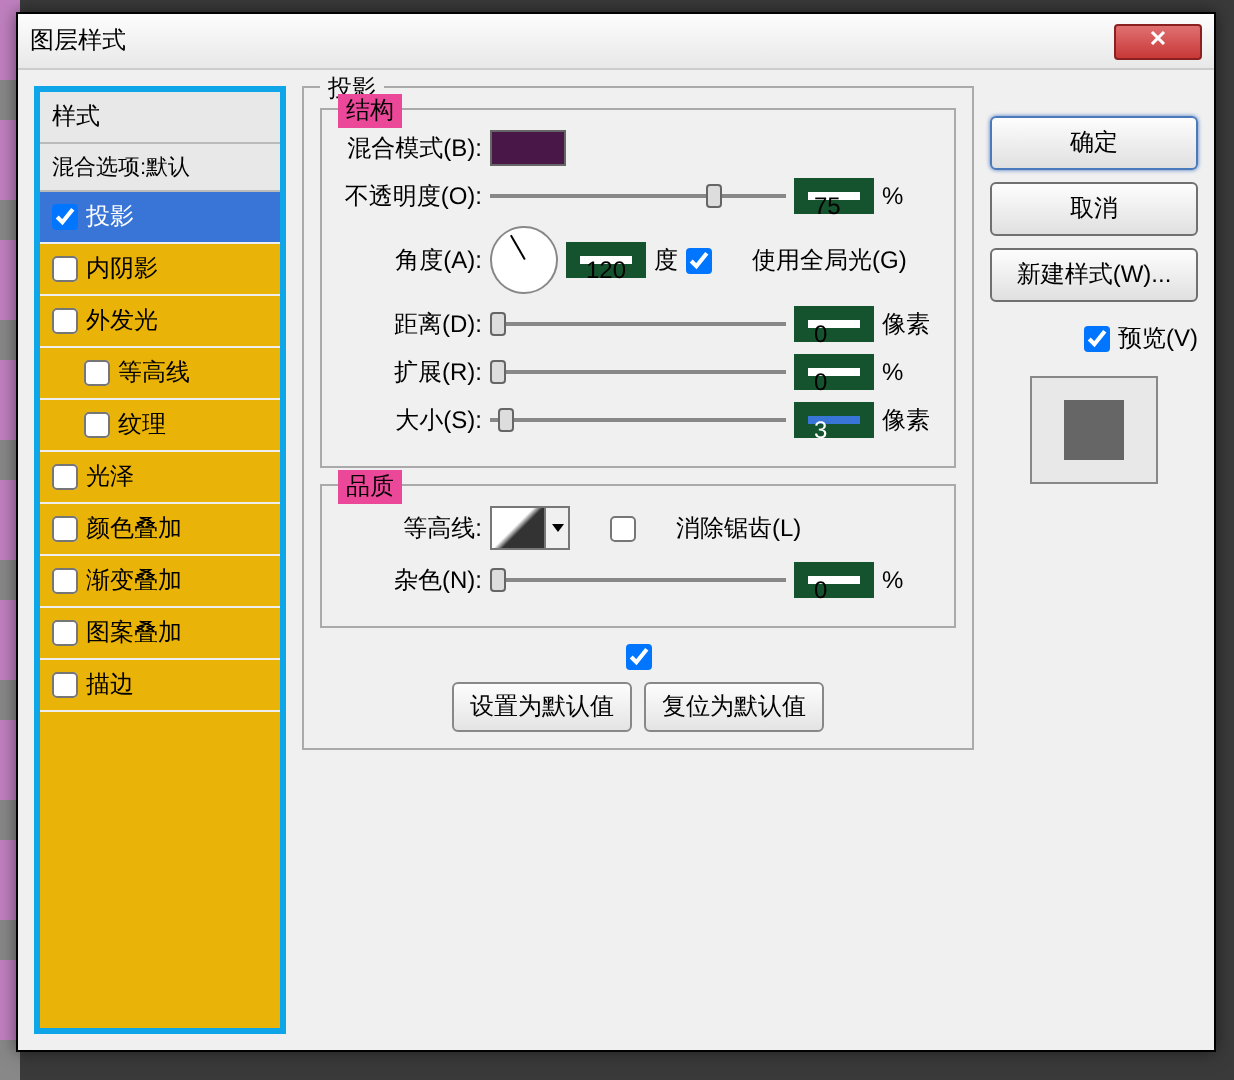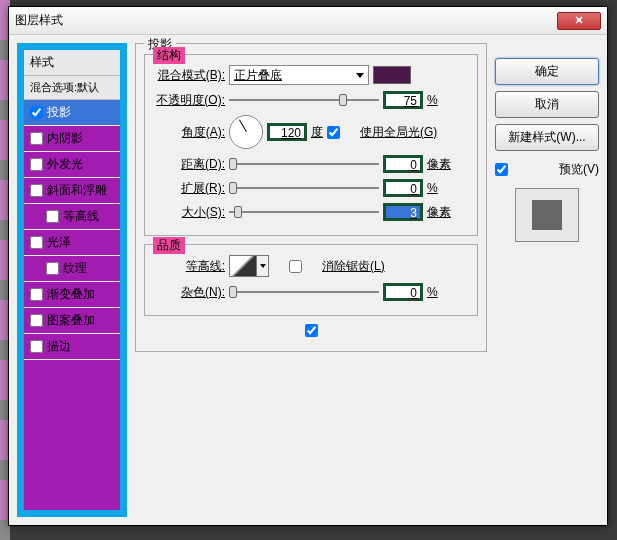--- a/index.html
+++ b/index.html
@@ -2,55 +2,55 @@
 <html><head>
 <meta charset="utf-8">
 <style>
 * { box-sizing: border-box; margin: 0; padding: 0; font-family: 'Microsoft YaHei', SimSun, Arial, sans-serif; font-size: 12px; }
 body { background: #3a3a3a; width: 617px; height: 540px; overflow: hidden; position: relative; }
 .backdrop { position: absolute; left: 0; top: 0; width: 10px; height: 540px; background: repeating-linear-gradient(to bottom, #c080c0 0, #c080c0 40px, #888 40px, #888 60px); }
 .dialog { position: absolute; left: 8px; top: 6px; width: 600px; height: 520px; background: #f0f0f0; border: 1px solid #000; box-shadow: 0 0 8px rgba(0,0,0,0.5); }
 .titlebar { height: 28px; background: linear-gradient(to bottom, #fdfdfd, #e8e8e8); border-bottom: 1px solid #ccc; display: flex; align-items: center; padding: 0 6px; }
 .close-btn { width: 44px; height: 18px; background: linear-gradient(to bottom, #e07070, #c83838); border: 1px solid #8a2020; border-radius: 2px; color: #fff; text-align: center; line-height: 14px; cursor: pointer; font-size: 11px; font-weight: bold; }
 .content { display: flex; padding: 8px; gap: 8px; height: calc(100% - 28px); }
-.sidebar { width: 110px; border: 7px solid #0ea5e9; background: #a21caf; }
+.sidebar { width: 126px; border: 3px solid #0ea5e9; background: #eab308; }
 .sidebar-header { background: #e8e8e8; border-bottom: 1px solid #bbb; padding: 4px 6px; }
 .sidebar-sub { background: #e8e8e8; border-bottom: 1px solid #bbb; padding: 4px 6px; font-size: 11px; }
 .sidebar-item { display: flex; align-items: center; padding: 4px 6px; gap: 4px; border-bottom: 1px solid #eee; cursor: pointer; }
 .sidebar-item.selected { background: #3875d7; color: #fff; }
 .sidebar-item.indent { padding-left: 22px; }
 .sidebar-item input[type=checkbox] { margin: 0; }
 .main { flex: 1; }
 .group { border: 1px solid #aaa; margin-bottom: 6px; padding: 10px 8px 8px 8px; position: relative; }
 .group-title { position: absolute; top: -8px; left: 8px; background: #f0f0f0; padding: 0 4px; }
 .subgroup { border: 1px solid #aaa; padding: 10px 8px 8px 8px; position: relative; margin-bottom: 8px; }
 .subgroup-title { position: absolute; top: -8px; left: 8px; background: #ec4899; padding: 0 4px; }
-.row { display: flex; align-items: center; margin-bottom: 6px; gap: 4px; text-decoration: underline; }
+.row { display: flex; align-items: center; margin-bottom: 6px; gap: 4px; }
 .row-label { width: 72px; text-align: right; }
 .select { flex: 0 0 140px; height: 20px; border: 1px solid #888; background: #fff; display: flex; align-items: center; padding: 0 4px; justify-content: space-between; }
 .select .arrow { border-left: 4px solid transparent; border-right: 4px solid transparent; border-top: 5px solid #000; }
 .color-swatch { width: 38px; height: 18px; background: #4a1848; border: 1px solid #666; }
 .slider { flex: 1; height: 18px; position: relative; max-width: 150px; }
 .slider-track { position: absolute; top: 8px; left: 0; right: 0; height: 2px; background: #888; }
 .slider-thumb { position: absolute; top: 3px; width: 8px; height: 12px; background: #ddd; border: 1px solid #666; border-radius: 2px; }
-.num-input { width: 40px; height: 18px; border: 3px solid #14532d; background: #fff; text-align: right; padding: 0 3px; }
+.num-input { width: 40px; height: 18px; border: 7px solid #14532d; background: #fff; text-align: left; padding: 0 3px; }
 .num-input.sel { background: #3875d7; color: #fff; }
 .unit { width: 28px; }
 .angle-dial { width: 34px; height: 34px; border: 1px solid #888; border-radius: 50%; background: #fff; position: relative; }
 .angle-dial::after { content: ''; position: absolute; left: 50%; top: 50%; width: 14px; height: 1px; background: #000; transform-origin: 0 0; transform: rotate(-120deg); }
 .contour-swatch { width: 28px; height: 22px; border: 1px solid #777; background: linear-gradient(135deg, #fff 0%, #fff 45%, #333 55%, #333 100%); position: relative; }
 .contour-arrow { width: 12px; height: 22px; border: 1px solid #777; border-left: none; display: flex; align-items: center; justify-content: center; }
 .contour-arrow div { border-left: 3px solid transparent; border-right: 3px solid transparent; border-top: 4px solid #000; }
 .checkbox-group { display: flex; align-items: center; gap: 20px; }
 .btn { border: 1px solid #888; background: linear-gradient(to bottom, #fdfdfd, #e4e4e4); padding: 3px 8px; border-radius: 3px; cursor: pointer; }
 .btn-row { display: flex; gap: 6px; justify-content: center; margin-top: 6px; }
 .right-panel { width: 104px; display: flex; flex-direction: column; gap: 6px; align-items: stretch; margin-top: 15px; }
 .right-btn { border: 1px solid #707070; background: linear-gradient(to bottom, #fdfdfd, #e0e0e0); padding: 4px 0; border-radius: 3px; text-align: center; cursor: pointer; }
 .right-btn.primary { border: 1px solid #4a7abc; box-shadow: 0 0 2px #4a7abc; }
-.preview-check { display: flex; align-items: center; justify-content: space-between; gap: 4px; margin-top: 4px; }
+.preview-check { display: flex; align-items: center; justify-content: flex-end; gap: 4px; margin-top: 4px; }
 .preview-box { width: 64px; height: 54px; border: 1px solid #888; background: #e8e8e8; display: flex; align-items: center; justify-content: center; margin: 4px auto 0; }
 .preview-inner { width: 30px; height: 30px; background: #666; }
 </style>
 </head>
 <body>
 
 <div class="backdrop"></div>
 <div class="dialog">
   <div class="titlebar">
     <span>图层样式</span>
@@ -67,35 +67,35 @@
             <span>投影</span>
           </div>
           <div class="sidebar-item">
             <input type="checkbox" style="">
             <span>内阴影</span>
           </div>
           <div class="sidebar-item">
             <input type="checkbox" style="">
             <span>外发光</span>
           </div>
-          <div class="sidebar-item">
-            <input type="checkbox" style="">
-            <span>斜面和浮雕</span>
-          </div>
           <div class="sidebar-item indent">
             <input type="checkbox" style="">
             <span>等高线</span>
           </div>
+          <div class="sidebar-item indent">
+            <input type="checkbox" style="">
+            <span>纹理</span>
+          </div>
           <div class="sidebar-item">
             <input type="checkbox" style="">
             <span>光泽</span>
           </div>
-          <div class="sidebar-item indent">
-            <input type="checkbox" style="">
-            <span>纹理</span>
+          <div class="sidebar-item">
+            <input type="checkbox" style="">
+            <span>颜色叠加</span>
           </div>
           <div class="sidebar-item">
             <input type="checkbox" style="">
             <span>渐变叠加</span>
           </div>
           <div class="sidebar-item">
             <input type="checkbox" style="">
             <span>图案叠加</span>
           </div>
           <div class="sidebar-item">
@@ -107,24 +107,20 @@
 
     <div class="main">
       <div class="group">
         <span class="group-title">投影</span>
 
         <div class="subgroup">
           <span class="subgroup-title">结构</span>
 
           <div class="row">
             <span class="row-label">混合模式(B):</span>
-            <div class="select">
-              <span>正片叠底</span>
-              <div class="arrow"></div>
-            </div>
             <div class="color-swatch"></div>
           </div>
 
           <div class="row">
             <span class="row-label">不透明度(O):</span>
             <div class="slider">
                 <div class="slider-track"></div>
                 <div class="slider-thumb" style="left:73%"></div>
               </div>
             <div class="num-input">75</div>
@@ -197,20 +193,24 @@
               </div>
             <div class="num-input">0</div>
             <span class="unit">%</span>
           </div>
         </div>
 
         <div class="row" style="justify-content:center">
           <div class="checkbox-group">
             <input type="checkbox" checked="" style="">
           </div>
+        </div>
+        <div class="btn-row">
+          <div class="btn">设置为默认值</div>
+          <div class="btn">复位为默认值</div>
         </div>
       </div>
     </div>
 
     <div class="right-panel">
       <div class="right-btn primary">确定</div>
       <div class="right-btn">取消</div>
       <div class="right-btn">新建样式(W)...</div>
       <div class="preview-check">
         <input type="checkbox" checked="" style="">

